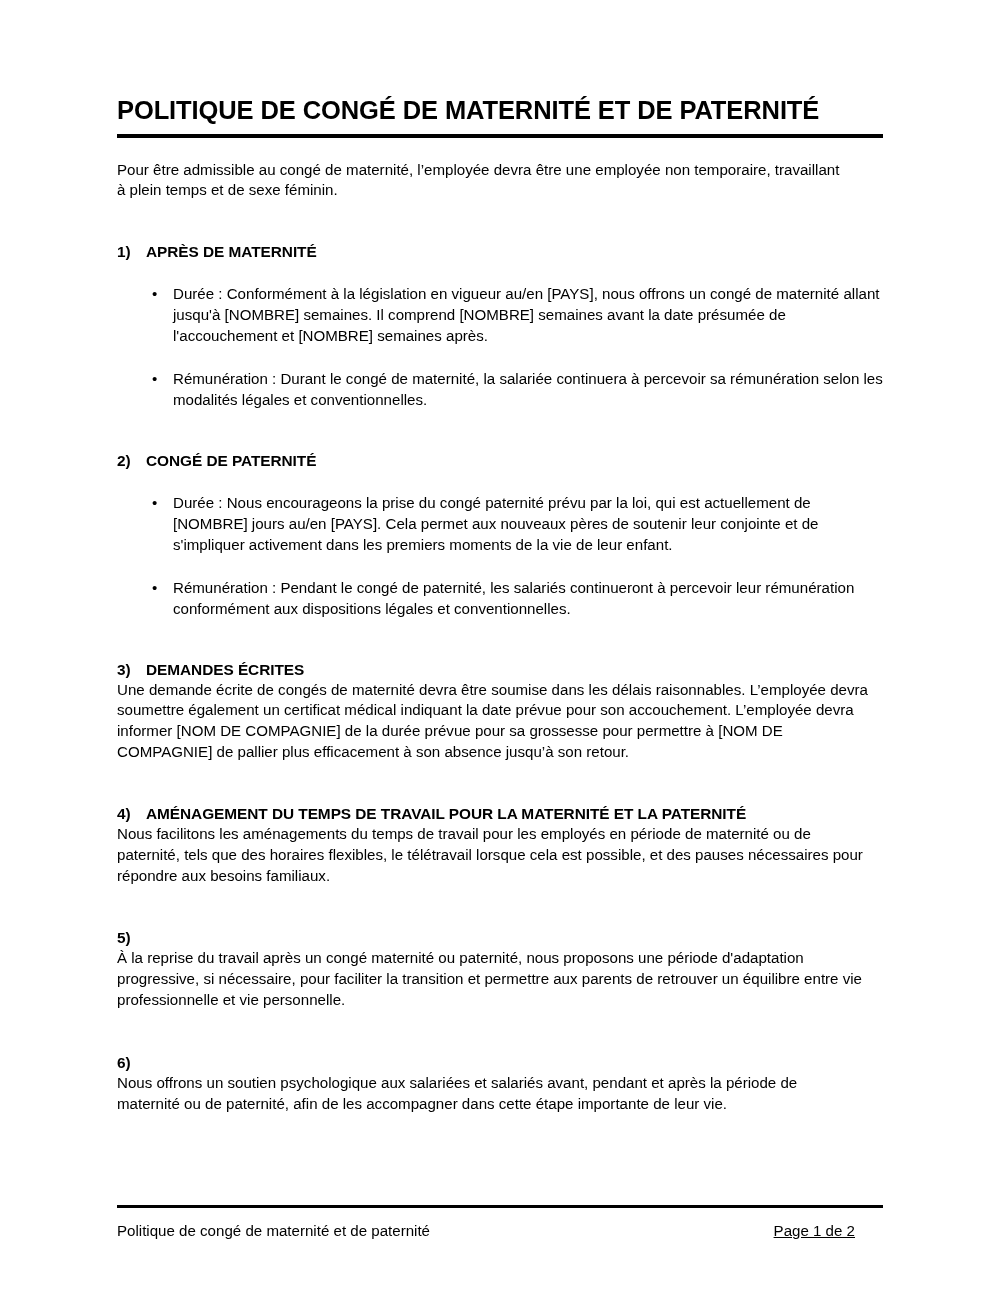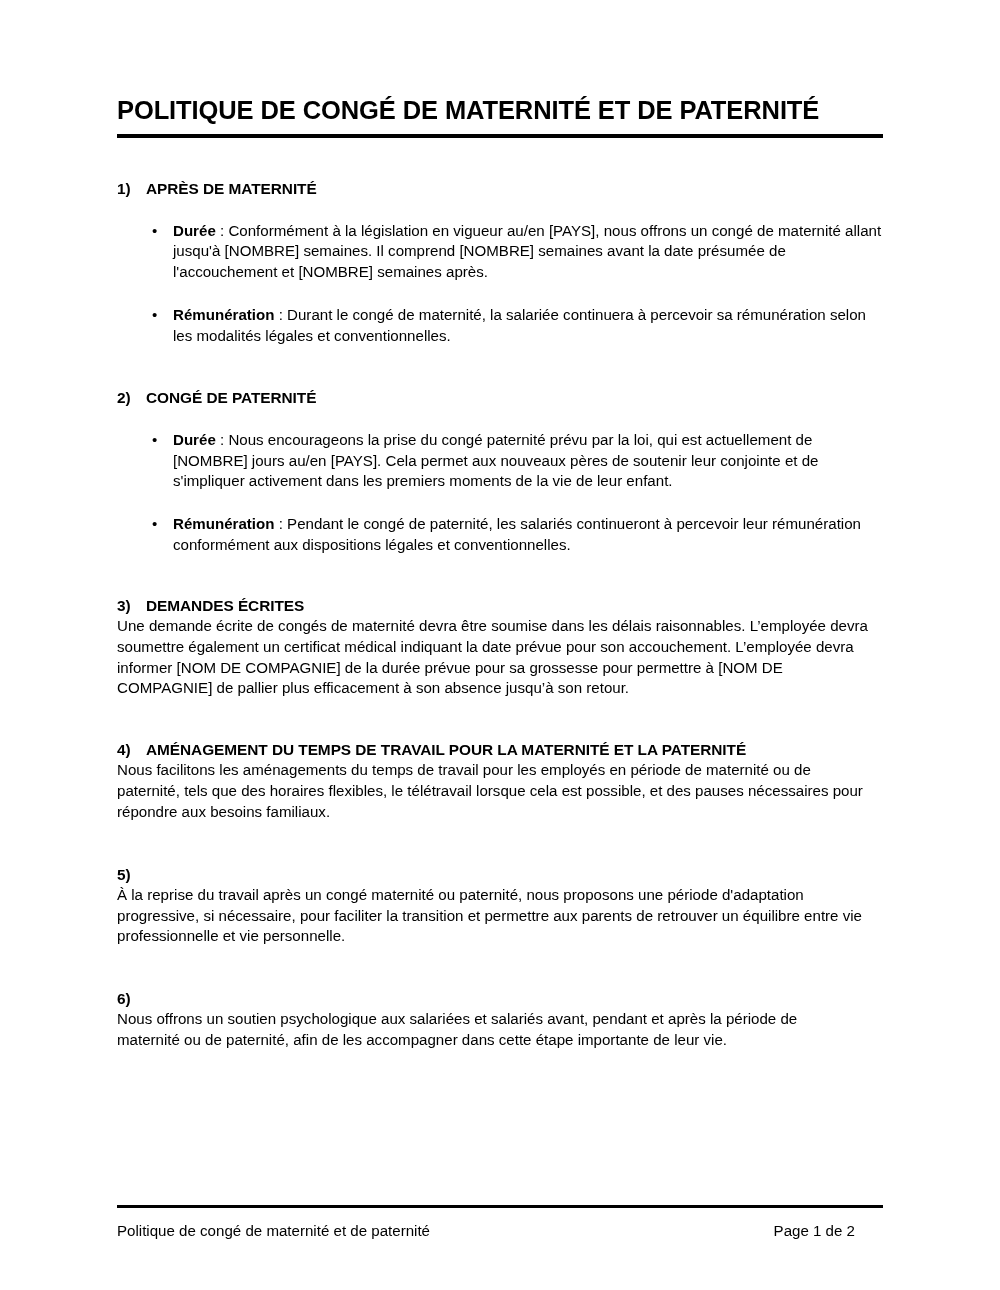--- a/index.html
+++ b/index.html
@@ -101,21 +101,21 @@
   }
   .bullet-item:first-child { margin-top: 22px; }
   .bullet-dot {
     position: absolute;
     left: 35px;
     top: 0;
     font-size: 15.1px;
     line-height: 1.38;
   }
   .bullet-item.narrow { width: 690px; }
-  .lead { font-weight: bold; margin-top: 32px; }
+  .lead { font-weight: normal; margin-top: 32px; }
 
   
   .sec-body {
     width: 756px;
   }
   .sec-body.w-tight { width: 742px; }
 
   
   .footer {
     position: absolute;
@@ -130,31 +130,32 @@
   }
   .footer-row {
     display: flex;
     justify-content: space-between;
     align-items: baseline;
     margin-top: 13px;
     font-size: 15.1px;
     line-height: 1.3;
   }
   .footer-left { text-align: left; }
-  .footer-right { text-align: right; padding-right: 28px; }
+  .footer-right { text-align: right; padding-right: 28px; text-decoration: underline; }
 </style>
 </head>
 <body>
 
 <div class="page">
   <div class="content">
 
     <h1 class="doc-title">POLITIQUE DE CONGÉ DE MATERNITÉ ET DE PATERNITÉ</h1>
     <div class="title-rule"></div>
 
+    <p class="para intro">Pour être admissible au congé de maternité, l’employée devra être une employée non temporaire, travaillant à plein temps et de sexe féminin.</p>
 
     <div class="sec-block sec-1">
       <div class="section-heading">
         <span class="section-num">1)</span>
         <span class="section-title">APRÈS DE MATERNITÉ</span>
       </div>
       <ul class="bullets">
         <li class="bullet-item">
           <span class="bullet-dot">•</span>
           <span class="lead">Durée</span><span> : Conformément à la législation en vigueur au/en [PAYS], nous offrons un congé de maternité allant jusqu'à [NOMBRE] semaines. Il comprend [NOMBRE] semaines avant la date présumée de l'accouchement et [NOMBRE] semaines après.</span>

